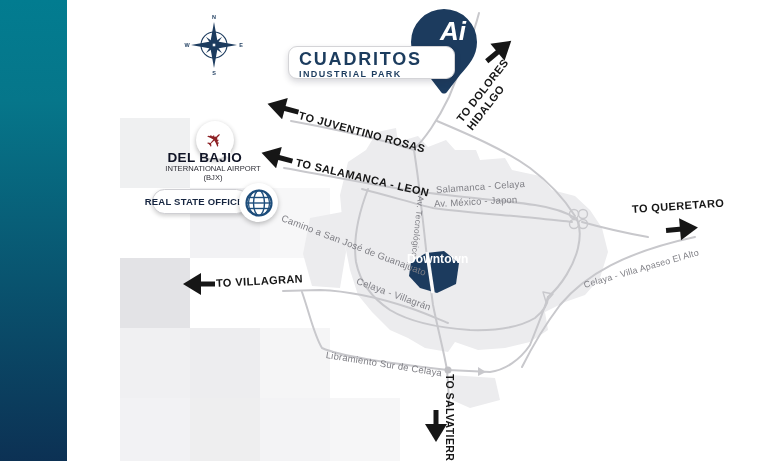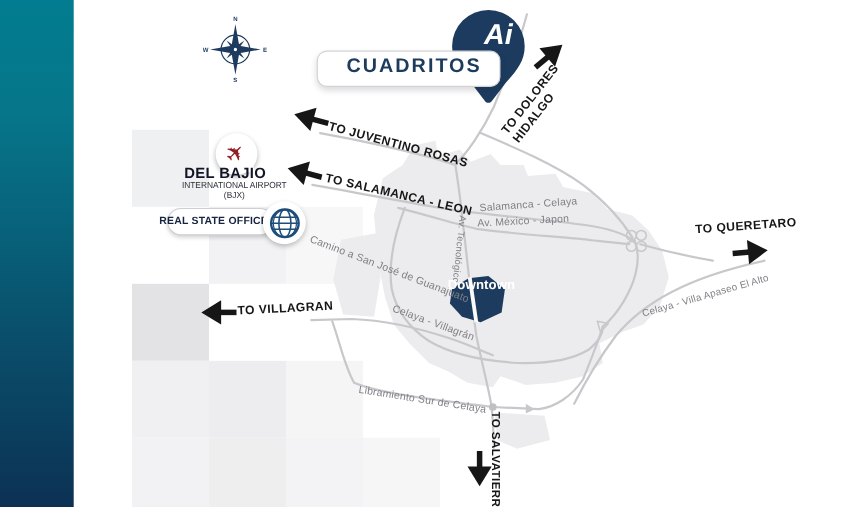--- a/index.html
+++ b/index.html
@@ -17,21 +17,21 @@
   .dir-label{position:absolute;z-index:4;font-weight:700;font-size:11px;color:#161616;
              letter-spacing:.4px;white-space:nowrap;transform-origin:left center;}
   .road-label{position:absolute;z-index:3;font-size:9.5px;color:#7f7f85;letter-spacing:.2px;
               white-space:nowrap;transform-origin:left center;}
   .vert{writing-mode:vertical-rl;transform-origin:top center;}
   .arrow{position:absolute;z-index:4;transform-origin:center;}
   .arrow svg{display:block;}
   
   .card{position:absolute;left:288px;top:46px;width:167px;height:33px;background:#ffffff;
         border:1px solid #d4d4d7;border-radius:9px;z-index:6;
-        box-shadow:0 3px 6px rgba(40,40,60,.18);padding:3px 0 0 26px;box-sizing:border-box;}
+        box-shadow:0 3px 6px rgba(40,40,60,.18);padding:3px 0 0 10px;box-sizing:border-box;}
   .card .name{font-size:18px;font-weight:800;letter-spacing:1.8px;color:#1c3c5e;line-height:19px;}
   .card .sub{font-size:9px;font-weight:700;letter-spacing:1.4px;color:#1c3c5e;line-height:10px;}
   .pin-logo{position:absolute;left:436px;top:16px;width:34px;z-index:8;text-align:center;
             font-size:26px;font-weight:900;font-style:italic;color:#ffffff;}
   
   .air-circle{position:absolute;left:196px;top:121px;width:38px;height:38px;border-radius:50%;
               background:#ffffff;box-shadow:0 2px 5px rgba(0,0,0,.3);z-index:6;text-align:center;}
   .air-circle::after{content:"";position:absolute;right:2px;bottom:-3px;width:0;height:0;
               border-left:9px solid transparent;border-top:10px solid #ffffff;transform:rotate(-18deg);}
   .air-circle span{display:inline-block;line-height:38px;font-size:21px;color:#8e2125;transform:rotate(-45deg);}
@@ -128,20 +128,21 @@
         <text x="30" y="6">N</text>
         <text x="57" y="34">E</text>
         <text x="30" y="61.5">S</text>
         <text x="3" y="34">W</text>
       </g>
     </g>
   </svg>
 
   <div class="card">
     <div class="name">CUADRITOS</div>
+    <div class="sub">INDUSTRIAL PARK</div>
   </div>
   <div class="pin-logo">Ai</div>
 
   <div class="arrow" style="left:265px;top:95px;transform:rotate(195deg)">
     <svg width="36" height="26">
         <rect x="2" y="10.5" width="16" height="5" fill="#161616"></rect>
         <polygon points="16,2 34,13 16,24" fill="#161616"></polygon>
       </svg>
   </div>
   <div class="arrow" style="left:259px;top:144px;transform:rotate(195deg)">

